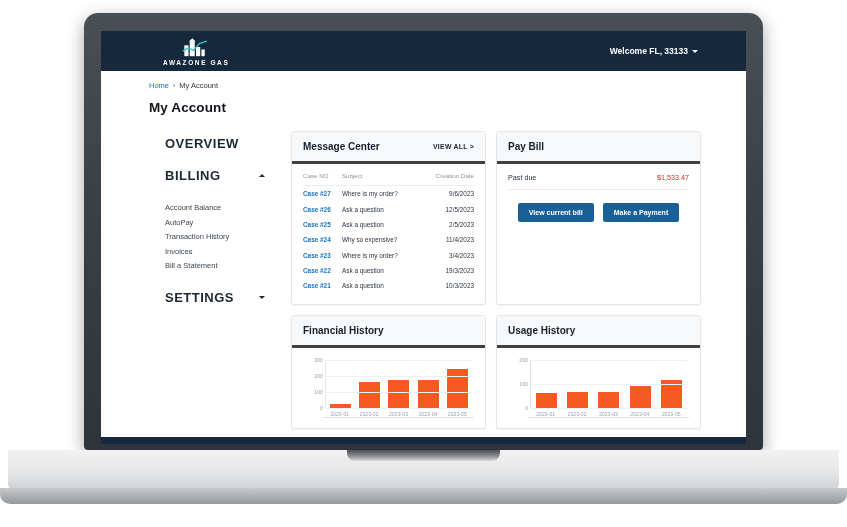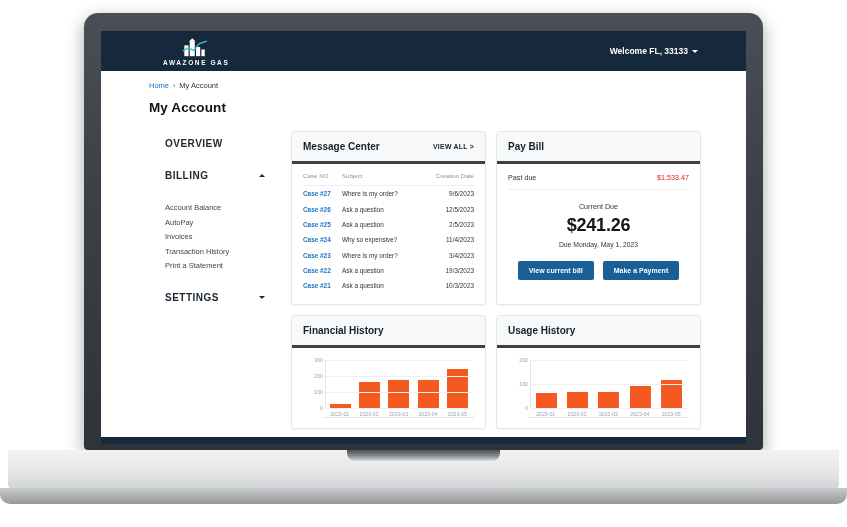--- a/index.html
+++ b/index.html
@@ -80,21 +80,21 @@
   .breadcrumb .bc-cur { color: #333; }
 
   .page-title { font-size: 13.5px; font-weight: 700; color: #101418; padding: 10px 0 0 30px; letter-spacing: .1px; }
 
   .layout { display: flex; padding: 16px 0 0 30px; }
 
   
   .sidebar { width: 130px; flex-shrink: 0; padding-top: 4px; }
   .nav-group {
     display: flex; align-items: center; justify-content: space-between;
-    font-size: 10px; font-weight: 700; color: #1b2733; letter-spacing: .5px;
+    font-size: 13px; font-weight: 700; color: #1b2733; letter-spacing: .5px;
     padding: 0 14px 0 16px; height: 17px;
   }
   .nav-group.spacer-top { margin-top: 15px; }
   .nav-sub { font-size: 7.5px; color: #3c4652; padding: 0 0 0 16px; height: 14.5px; line-height: 14.5px; }
   .nav-sub:first-child { margin-top: 3px; }
   .caret-up { width:0;height:0;border-left:3.4px solid transparent;border-right:3.4px solid transparent;border-bottom:3.8px solid #1b2733; }
   .caret-dn { width:0;height:0;border-left:3.4px solid transparent;border-right:3.4px solid transparent;border-top:3.8px solid #1b2733; }
 
   
   .cards { display: flex; flex-wrap: wrap; gap: 10px; padding-left: 12px; }
@@ -201,23 +201,23 @@
             </div>
 
             <div class="nav-group spacer-top">
               <span>BILLING</span>
               <span class="caret-up"></span>
             </div>
 
             <div style="margin-top:17px;">
               <div class="nav-sub">Account Balance</div>
               <div class="nav-sub">AutoPay</div>
+              <div class="nav-sub">Transaction History</div>
               <div class="nav-sub">Invoices</div>
-              <div class="nav-sub">Transaction History</div>
-              <div class="nav-sub">Print a Statement</div>
+              <div class="nav-sub">Bill a Statement</div>
             </div>
 
             <div class="nav-group spacer-top">
               <span>SETTINGS</span>
               <span class="caret-dn"></span>
             </div>
 
           </nav>
 
           <div class="cards">
@@ -278,25 +278,20 @@
             </section>
 
             <section class="card card-pay">
               <div class="card-head">
                 <span class="card-title">Pay Bill</span>
               </div>
               <div class="card-body">
                 <div class="pastdue-row">
                   <span class="pastdue-lbl">Past due</span>
                   <span class="pastdue-val">$1,533.47</span>
-                </div>
-                <div class="due-center">
-                  <div class="due-lbl">Current Due</div>
-                  <div class="due-amt">$241.26</div>
-                  <div class="due-date">Due Monday, May 1, 2023</div>
                 </div>
                 <div class="pay-btns">
                   <button class="btn">View current bill</button>
                   <button class="btn">Make a Payment</button>
                 </div>
               </div>
             </section>
 
             <section class="card card-fin">
               <div class="card-head">

